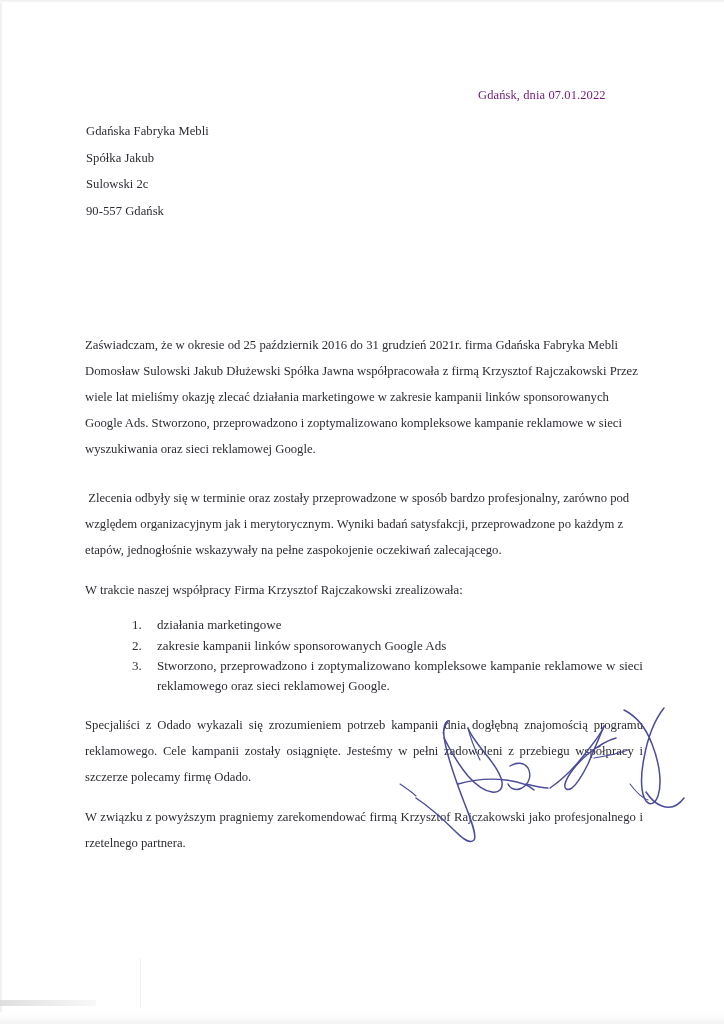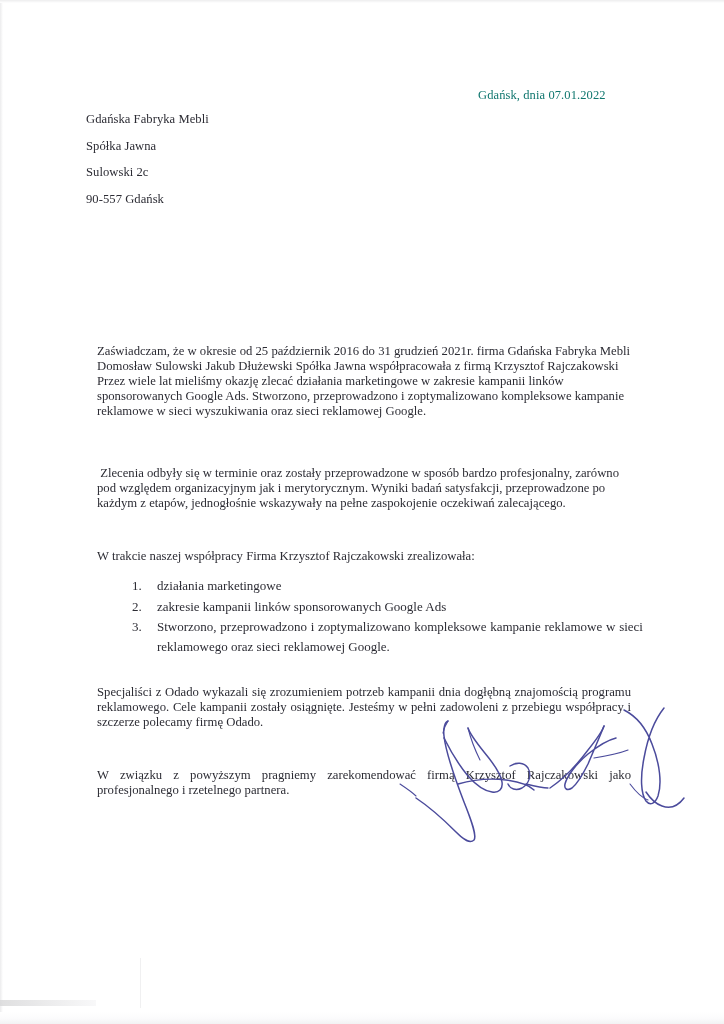--- a/index.html
+++ b/index.html
@@ -56,28 +56,28 @@
   }
 
   
   .date-line {
     position: absolute;
     left: 478px;
     top: 88px;
     font-size: 12.5px;
     letter-spacing: .1px;
     white-space: nowrap;
-    color: #0f766e;
+    color: #701a75;
   }
 
   
   .recipient {
     position: absolute;
     left: 86px;
-    top: 106px;
+    top: 118px;
     width: 420px;
   }
   .recipient .r-line {
     font-size: 12.6px;
     line-height: 26.5px;
     letter-spacing: .05px;
     white-space: nowrap;
     color: #2c2c34;
   }
 
@@ -97,23 +97,23 @@
 
   
   .body-block {
     position: absolute;
     left: 85px;
     top: 332px;
     width: 558px;
   }
   .para {
     font-size: 12.7px;
-    line-height: 15px;
-    color: #2c2c34;
-    margin: 12px;
+    line-height: 26px;
+    color: #2c2c34;
+    margin: 0;
   }
   .para.justify { text-align: justify; text-justify: inter-word; }
   .gap-1 { height: 23px; }
   .gap-2 { height: 14px; }
   .gap-3 { height: 16px; }
   .gap-4 { height: 14px; }
   .lead-space::before { content: "\00a0"; }
 
   
   ol.deliverables {
@@ -163,21 +163,21 @@
 <div class="scan-shadow-vert"></div>
 <div class="scan-shadow-bl"></div>
 <div class="scan-edge-bottom"></div>
 
 <div class="page">
 
   <div class="date-line">Gdańsk, dnia 07.01.2022</div>
 
   <div class="recipient">
     <div class="r-line">Gdańska Fabryka Mebli</div>
-    <div class="r-line">Spółka Jawna</div>
+    <div class="r-line">Spółka Jakub</div>
     <div class="r-line">Sulowski 2c</div>
     <div class="r-line">90-557 Gdańsk</div>
   </div>
 
 
   <div class="body-block">
 
     <p class="para">Zaświadczam, że w okresie od 25 październik 2016 do 31 grudzień 2021r. firma Gdańska Fabryka Mebli Domosław Sulowski Jakub Dłużewski Spółka Jawna współpracowała z firmą Krzysztof Rajczakowski Przez wiele lat mieliśmy okazję zlecać działania marketingowe w zakresie kampanii linków sponsorowanych Google Ads. Stworzono, przeprowadzono i zoptymalizowano kompleksowe kampanie reklamowe w sieci wyszukiwania oraz sieci reklamowej Google.</p>
 
     <div class="gap-1"></div>

